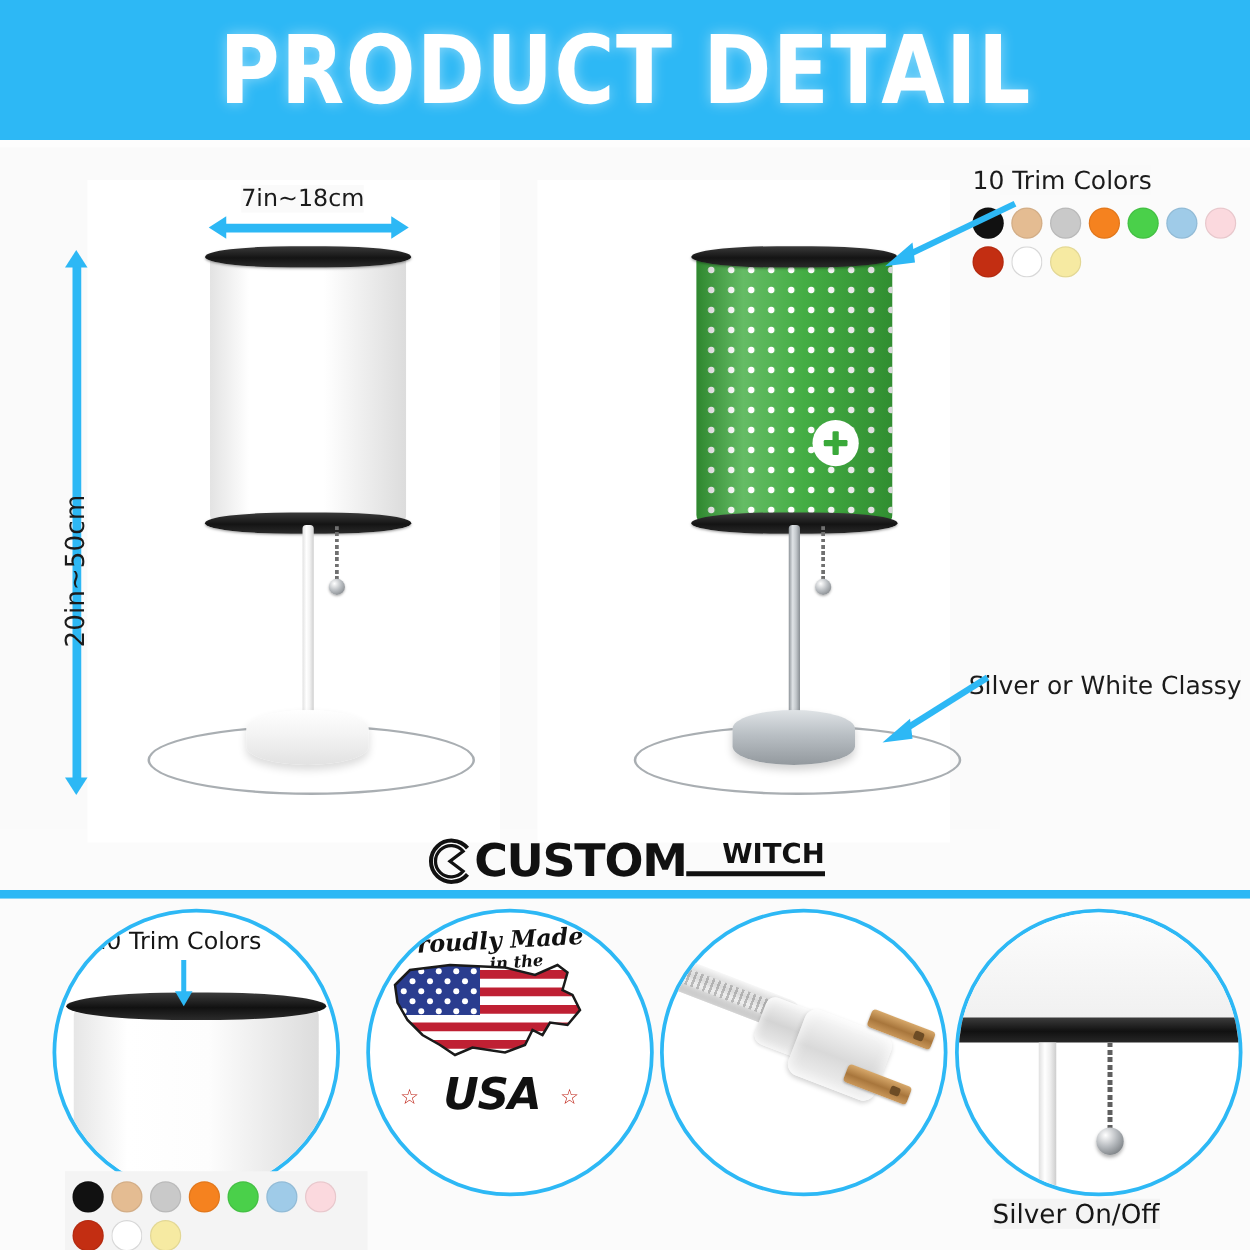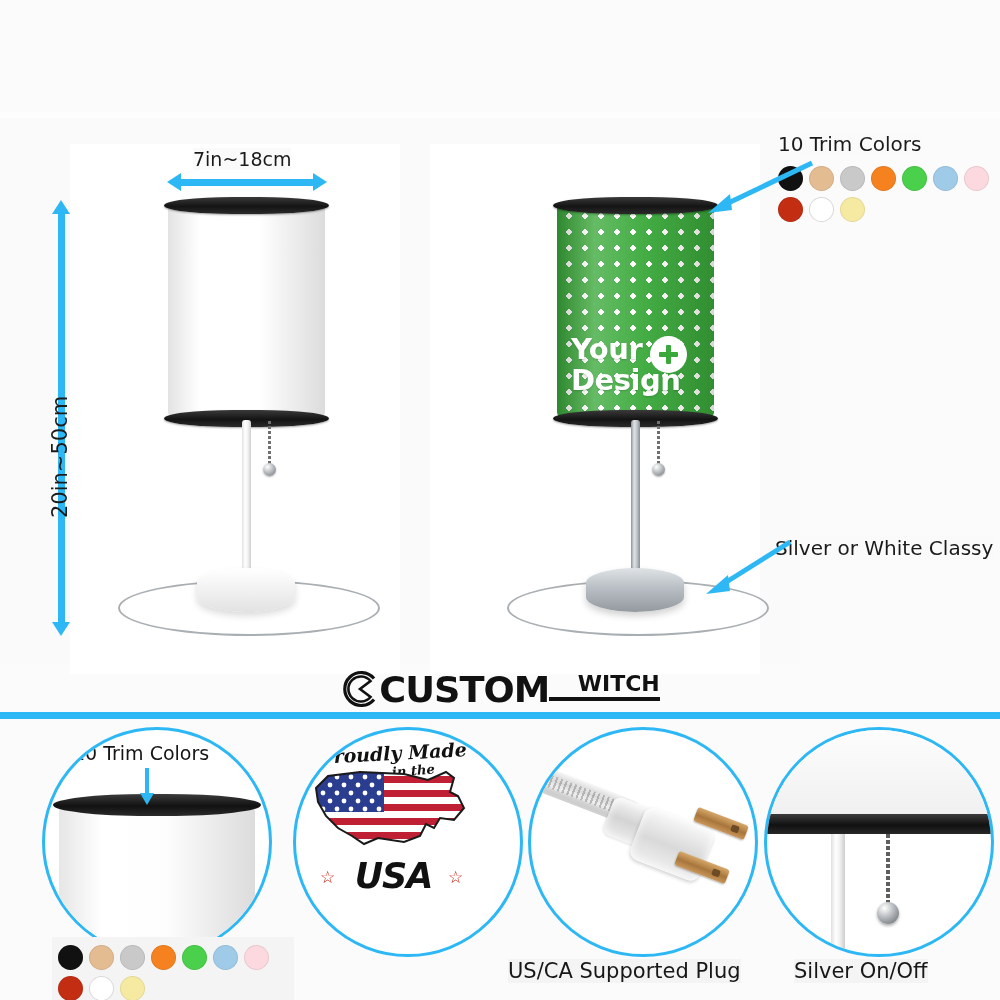--- a/index.html
+++ b/index.html
@@ -234,20 +234,23 @@
   }
   .tc-arrow{position:absolute;left:100px;top:38px;width:4px;height:26px;background:#2db8f5;}
   .tc-arrow:after{content:"";position:absolute;left:-5px;bottom:-11px;width:0;height:0;
     border-left:7px solid transparent;border-right:7px solid transparent;border-top:12px solid #2db8f5;}
 </style>
 </head>
 <body>
 
 <div id="root">
 
+  <div class="banner">
+    <div class="banner-title">PRODUCT DETAIL</div>
+  </div>
   <div class="banner-underline"></div>
 
   <div class="stage">
 
     <div class="stage-white" style="left:70px;top:26px;width:330px;height:530px;"></div>
     <div class="stage-white" style="left:430px;top:26px;width:330px;height:530px;"></div>
 
     <div class="label hlabel" style="left:193px;top:30px;">7in~18cm</div>
     <div class="arrow-h" style="left:180px;top:61px;width:134px;"></div>
 
@@ -269,24 +272,20 @@
 
       <div class="cord-loop" style="left:118px;top:462px;width:258px;height:52px;"></div>
       <div class="base white" style="left:197px;top:450px;width:98px;height:44px;"></div>
     </div>
 
     <div class="lamp">
       <div class="shade" style="left:557px;top:85px;width:157px;height:215px;">
         <div class="shade-body" style="background:#3aa93a;"></div>
         <div class="dots"></div>
         <div class="shade-gloss"></div>
-        <div class="design-text">
-          <div>Your</div>
-          <div>Design</div>
-        </div>
         <div class="plus-badge" style="left:93px;bottom:45px;">
             <i></i>
           </div>
       </div>
       <div class="trim top" style="left:553px;top:79px;width:165px;"></div>
       <div class="trim bottom" style="left:553px;top:292px;width:165px;"></div>
 
       <div class="pole silver" style="left:631px;top:302px;height:187px;"></div>
 
       <div class="chain" style="left:657px;top:303px;height:44px;"></div>
@@ -436,21 +435,20 @@
 
     <div class="circle" style="left:528px;top:8px;width:224px;height:224px;">
       <div class="circle-inner">
         <div class="plug-cord"></div>
         <div class="plug-neck"></div>
         <div class="plug-body"></div>
         <div class="plug-prong" style="left:163px;top:86px;transform:rotate(21deg);"></div>
         <div class="plug-prong" style="left:144px;top:130px;transform:rotate(21deg);"></div>
       </div>
     </div>
-    <div class="feature-caption" style="left:508px;top:240px;">US/CA Supported Plug</div>
 
     <div class="circle" style="left:764px;top:8px;width:224px;height:224px;">
       <div class="circle-inner">
         <div class="bo-shade"></div>
         <div class="bo-trim"></div>
         <div class="bo-pole"></div>
         <div class="bo-chain"></div>
         <div class="bo-ball"></div>
       </div>
     </div>

